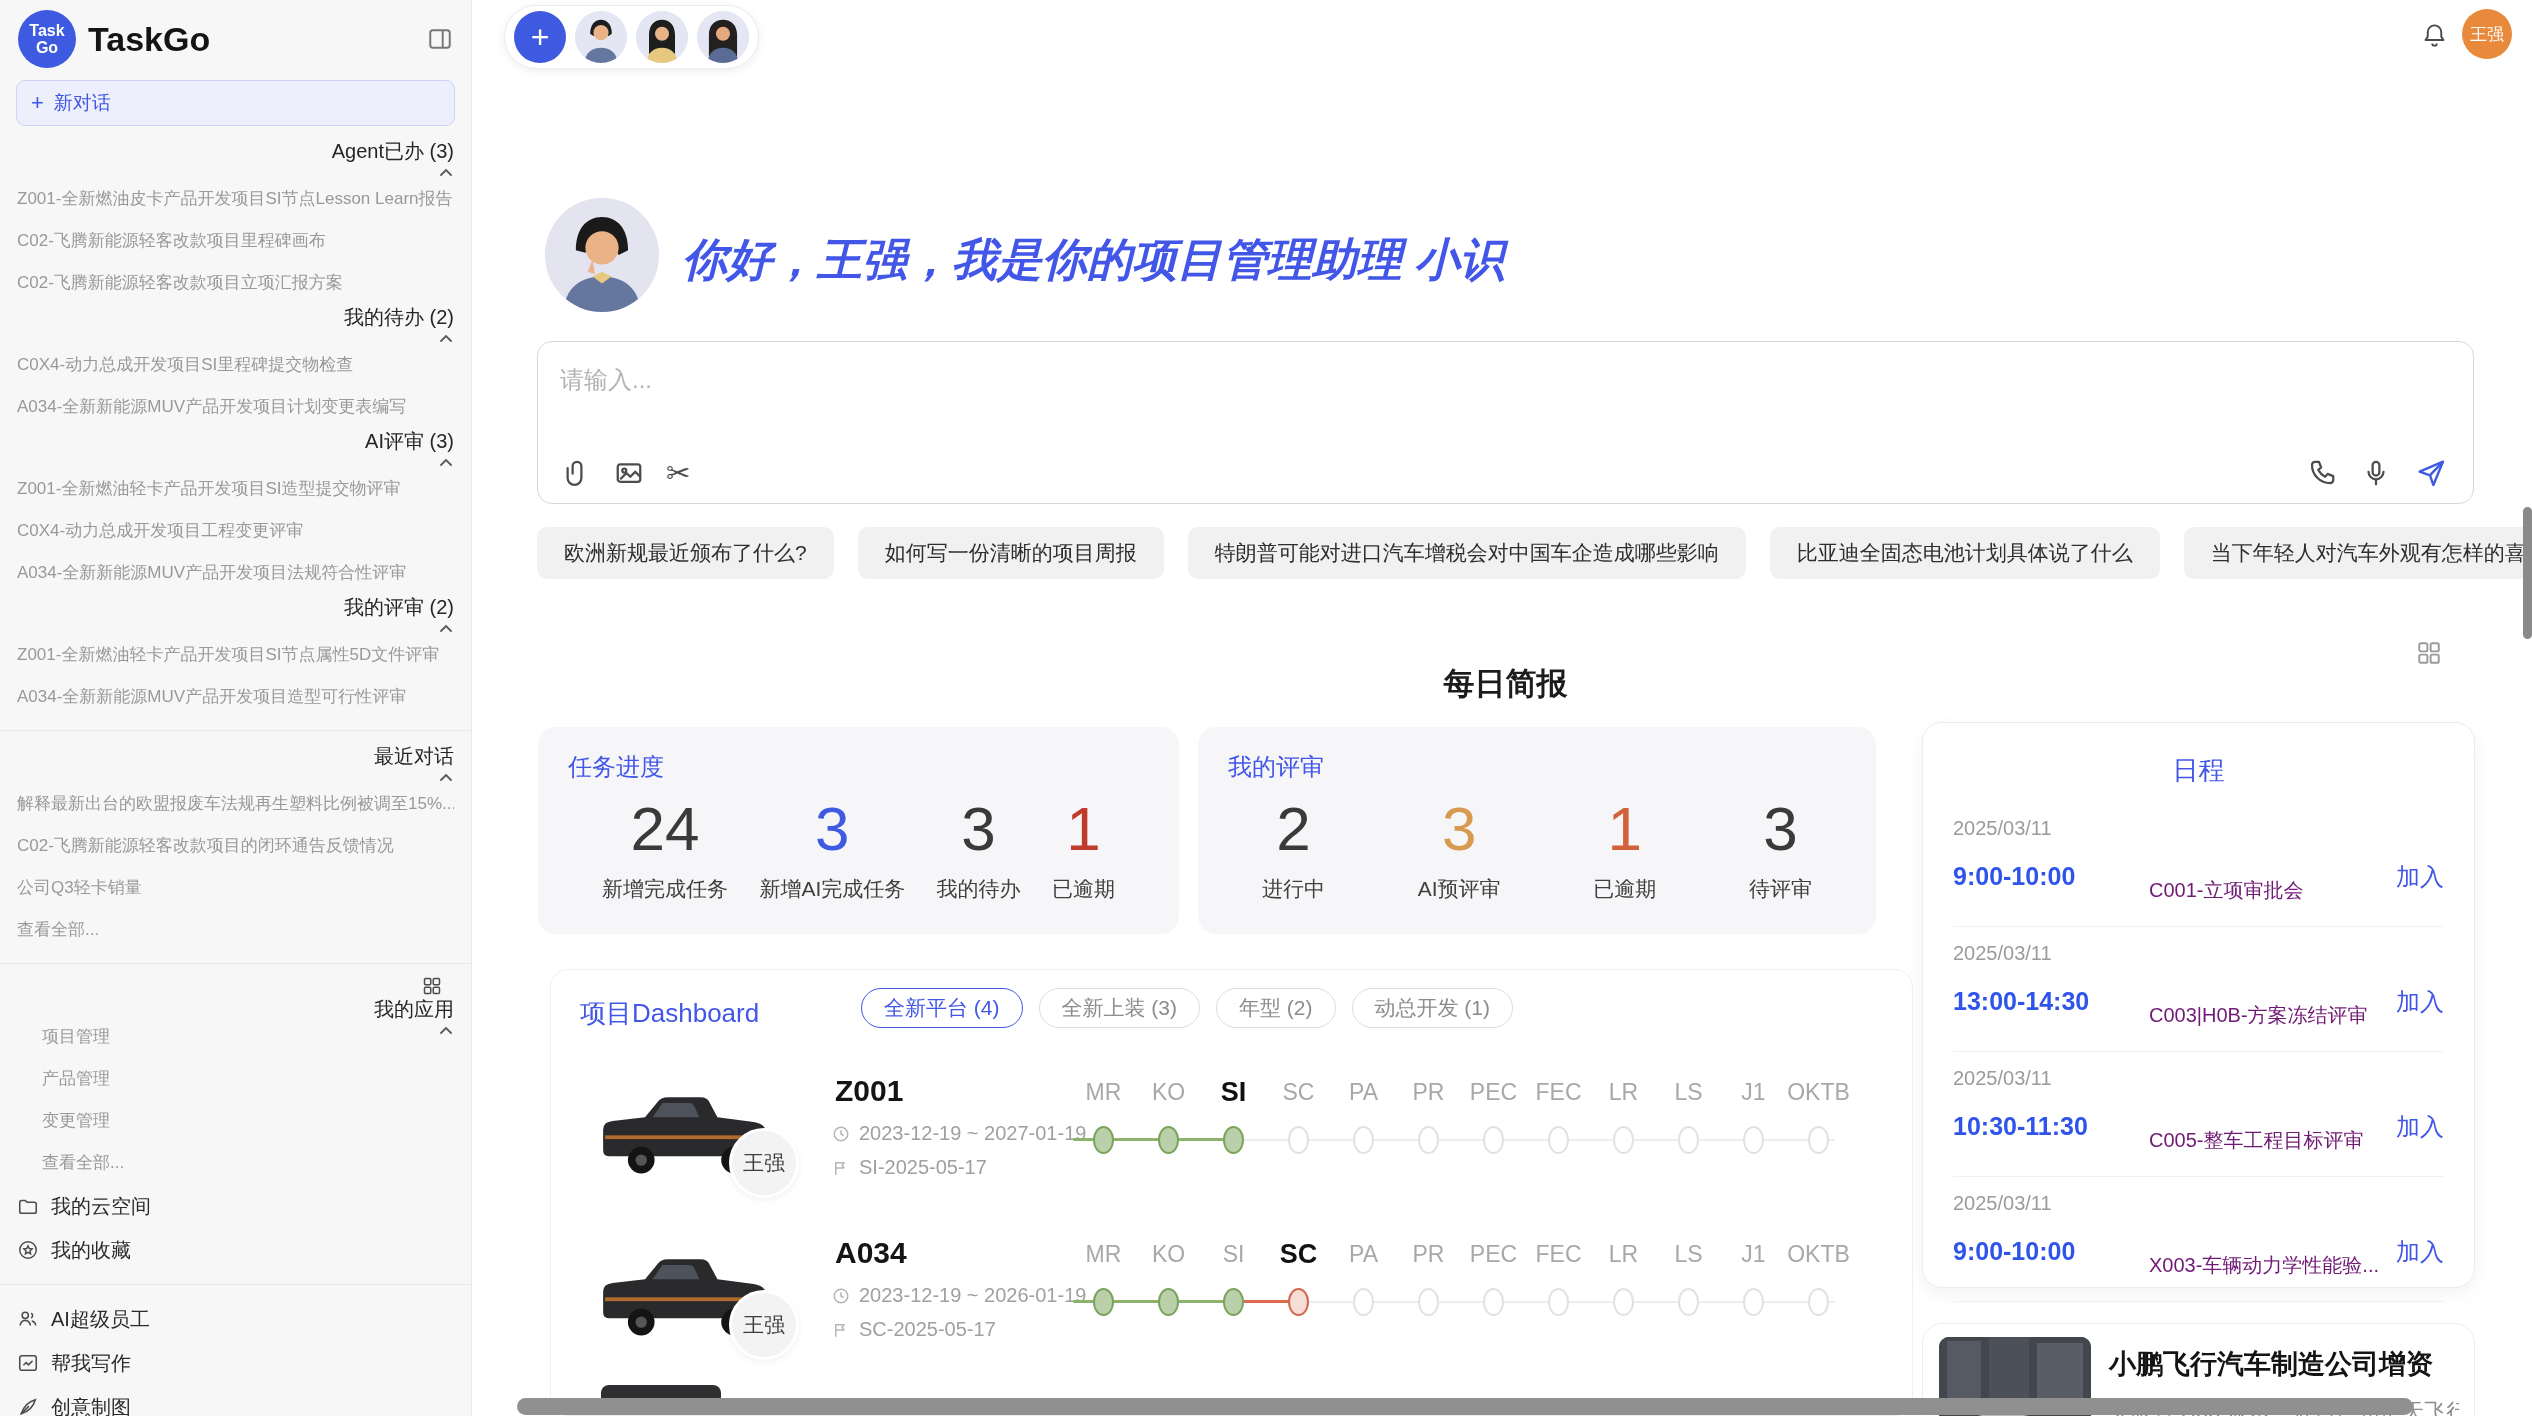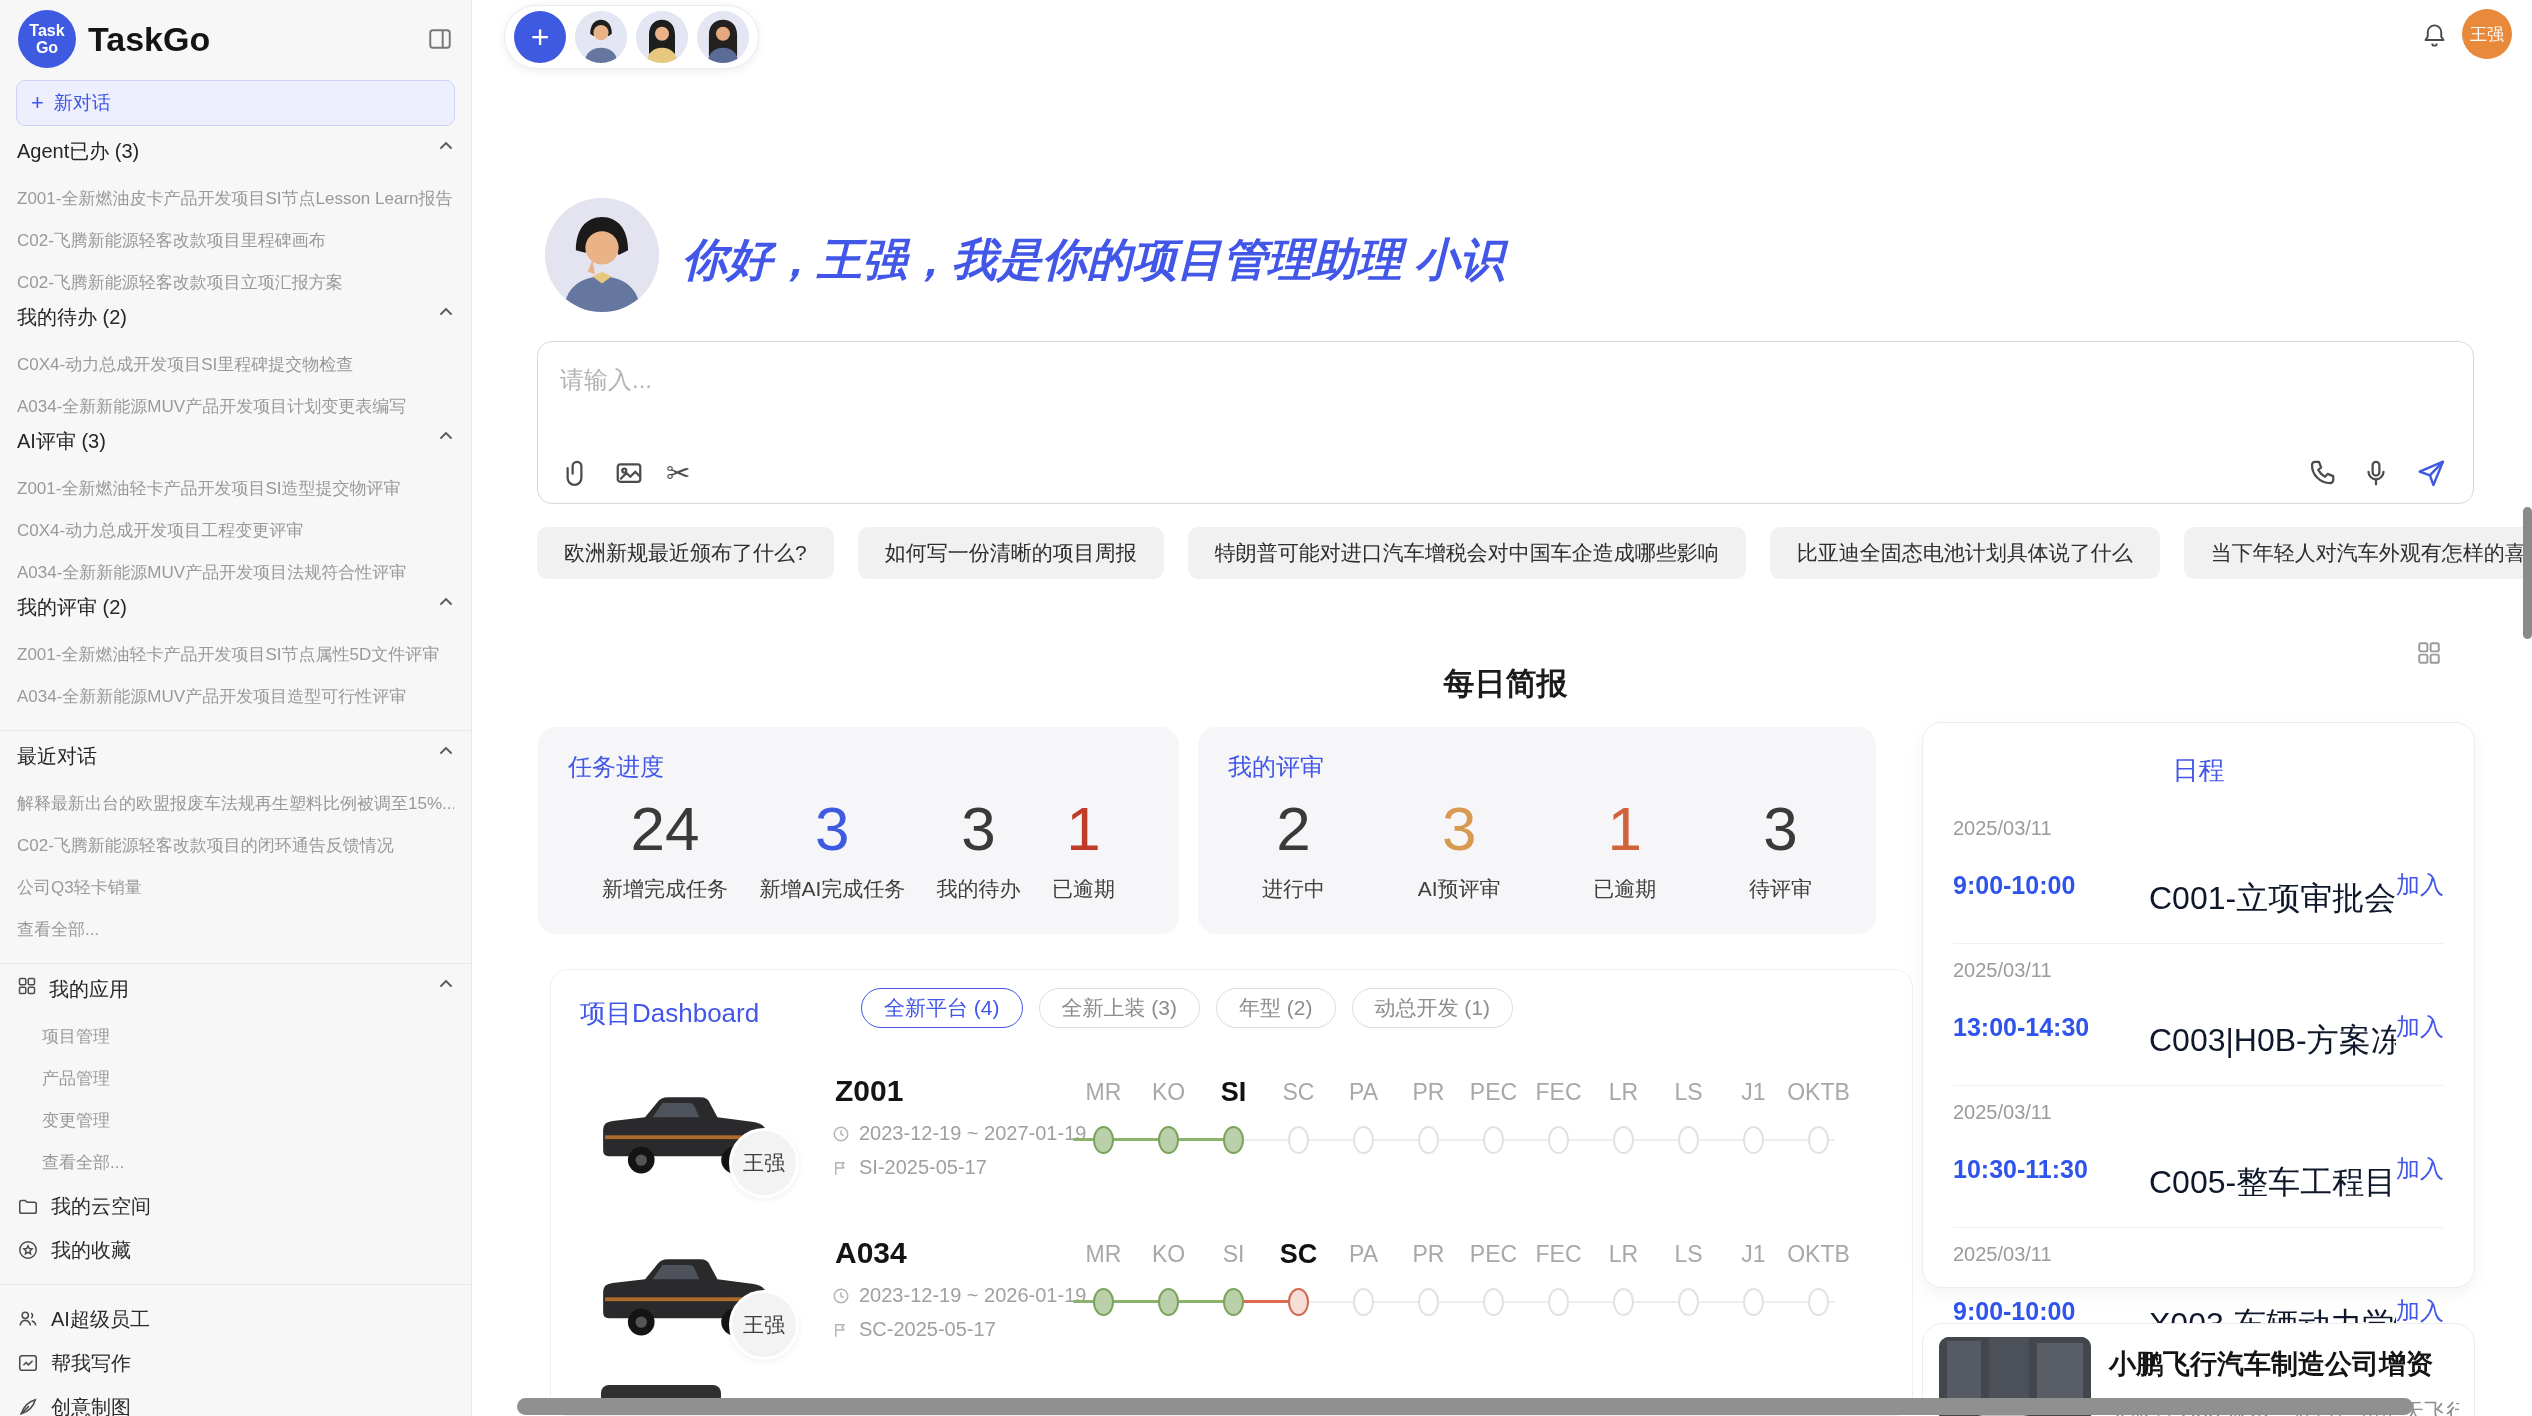--- a/index.html
+++ b/index.html
@@ -11,21 +11,21 @@
            border-right:1px solid #e9e9e9;box-sizing:border-box;}
   .side-head{display:flex;align-items:center;height:74px;padding:2px 18px;}
   .logo{width:58px;height:58px;border-radius:50%;background:#3d5ae0;color:#fff;display:flex;
         flex-direction:column;align-items:center;justify-content:center;font-size:16px;line-height:17px;font-weight:bold;}
   .brand{margin-left:12px;font-size:34px;font-weight:bold;color:#141414;}
   .collapse{margin-left:auto;cursor:pointer;}
   .new-chat{margin:2px 16px 12px;height:46px;border:1.5px solid #ccd3f6;background:#edeffc;border-radius:9px;
             display:flex;align-items:center;padding:0 14px;color:#3f56e4;font-size:19px;box-sizing:border-box;cursor:pointer;}
   .new-chat .plus{font-size:22px;margin-right:10px;}
   .side-list{padding:0 17px;}
-  .s-head{height:40px;display:flex;align-items:flex-start;font-size:20px;color:#262626;font-weight:500;}
+  .s-head{height:40px;display:flex;align-items:flex-end;font-size:20px;color:#262626;font-weight:500;flex-direction:column;}
   .s-head .chev{margin-left:auto;}
   .s-head .h-ic{margin-right:12px;}
   .s-item{height:42px;line-height:42px;font-size:17px;color:#999;white-space:nowrap;overflow:hidden;cursor:pointer;}
   .s-sub{padding-left:25px;}
   .s-link{height:44px;display:flex;align-items:center;gap:12px;font-size:20px;color:#2b2b2b;cursor:pointer;}
   .divider{height:1px;background:#e9e9e9;margin:12px -17px;}
   
   .top-pill{position:absolute;left:504px;top:5px;height:64px;border-radius:33px;background:#fff;
             border:1px solid #ececec;box-shadow:0 2px 10px rgba(0,0,0,.07);display:flex;align-items:center;
             gap:9px;padding:0 9px;box-sizing:border-box;}
@@ -64,21 +64,21 @@
   .stat .l{font-size:21px;color:#3f3f3f;margin-top:10px;}
   .v.blue{color:#3d5ae0}.v.red{color:#bf3b2a}.v.orange{color:#d79a50}.v.orangered{color:#d2623a}
   
   .sched{position:absolute;left:1922px;top:722px;width:553px;height:566px;background:#fff;border:1px solid #ececec;
          border-radius:20px;box-shadow:0 6px 18px rgba(0,0,0,.05);box-sizing:border-box;padding:22px 30px;}
   .sched-title{text-align:center;font-size:26px;color:#4256e8;margin-top:8px;}
   .event{padding:15px 0 22px;border-bottom:1px solid #f1f1f1;}
   .event .d{font-size:20px;color:#9b9b9b;}
   .event .row{display:flex;align-items:center;margin-top:9px;}
   .event .t{font-size:25px;font-weight:bold;color:#2f54eb;width:196px;flex:none;}
-  .event .n{font-size:32px;color:#0f172a;flex:1;white-space:nowrap;overflow:hidden;margin-top:28px;}
+  .event .n{font-size:20px;color:#701a75;flex:1;white-space:nowrap;overflow:hidden;margin-top:28px;}
   .event .j{font-size:24px;color:#4256e8;cursor:pointer;}
   .sched-footer{text-align:center;font-size:24px;color:#4256e8;margin-top:24px;cursor:pointer;}
   
   .news{position:absolute;left:1922px;top:1323px;width:553px;height:150px;background:#fff;border:1px solid #ececec;
         border-radius:20px;box-sizing:border-box;padding:13px 16px;display:flex;gap:18px;}
   .news-img{width:152px;height:112px;border-radius:10px;overflow:hidden;flex:none;background:#3a3f45;}
   .news-title{font-size:27px;font-weight:bold;color:#141414;margin-top:9px;}
   .news-snippet{font-size:22px;color:#8d8d8d;margin-top:15px;white-space:nowrap;overflow:hidden;width:350px;}
   
   .dash{position:absolute;left:538px;top:969px;width:1363px;height:447px;border:1px solid #f0f0f0;border-radius:18px;

